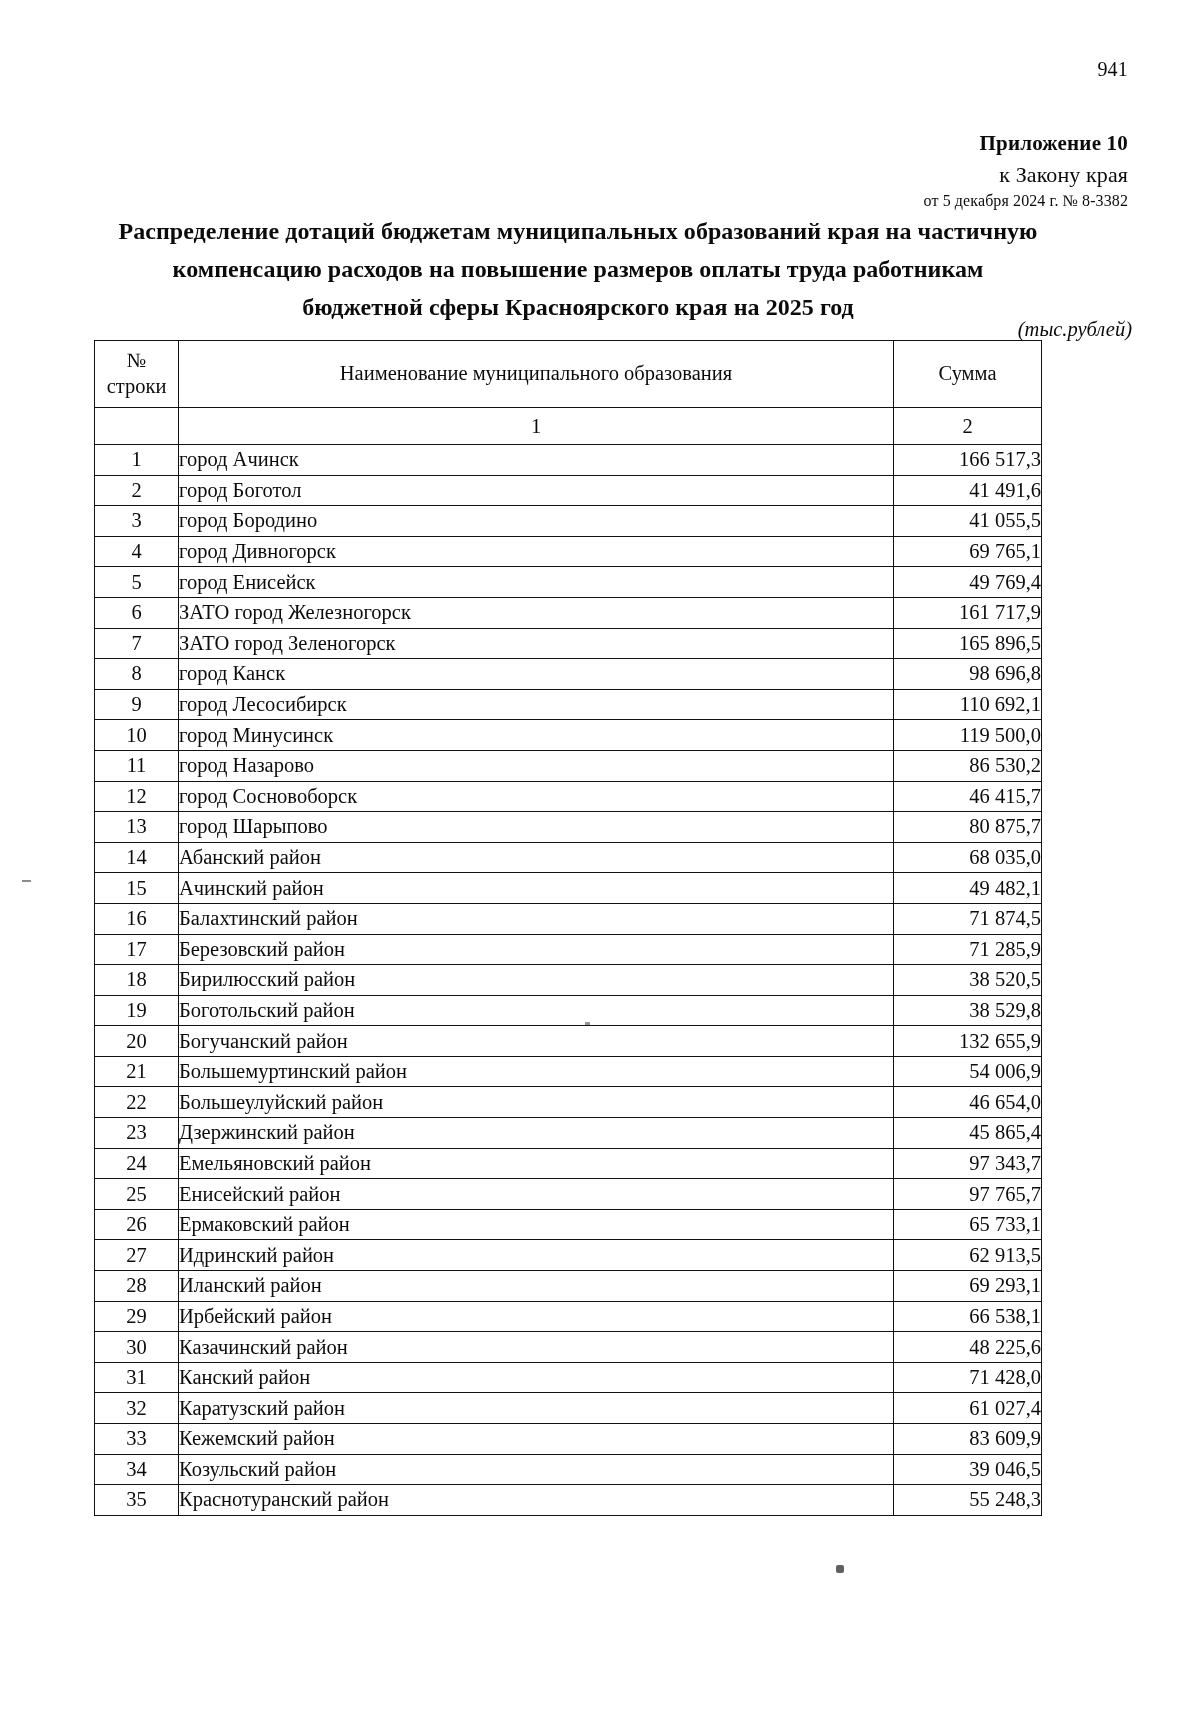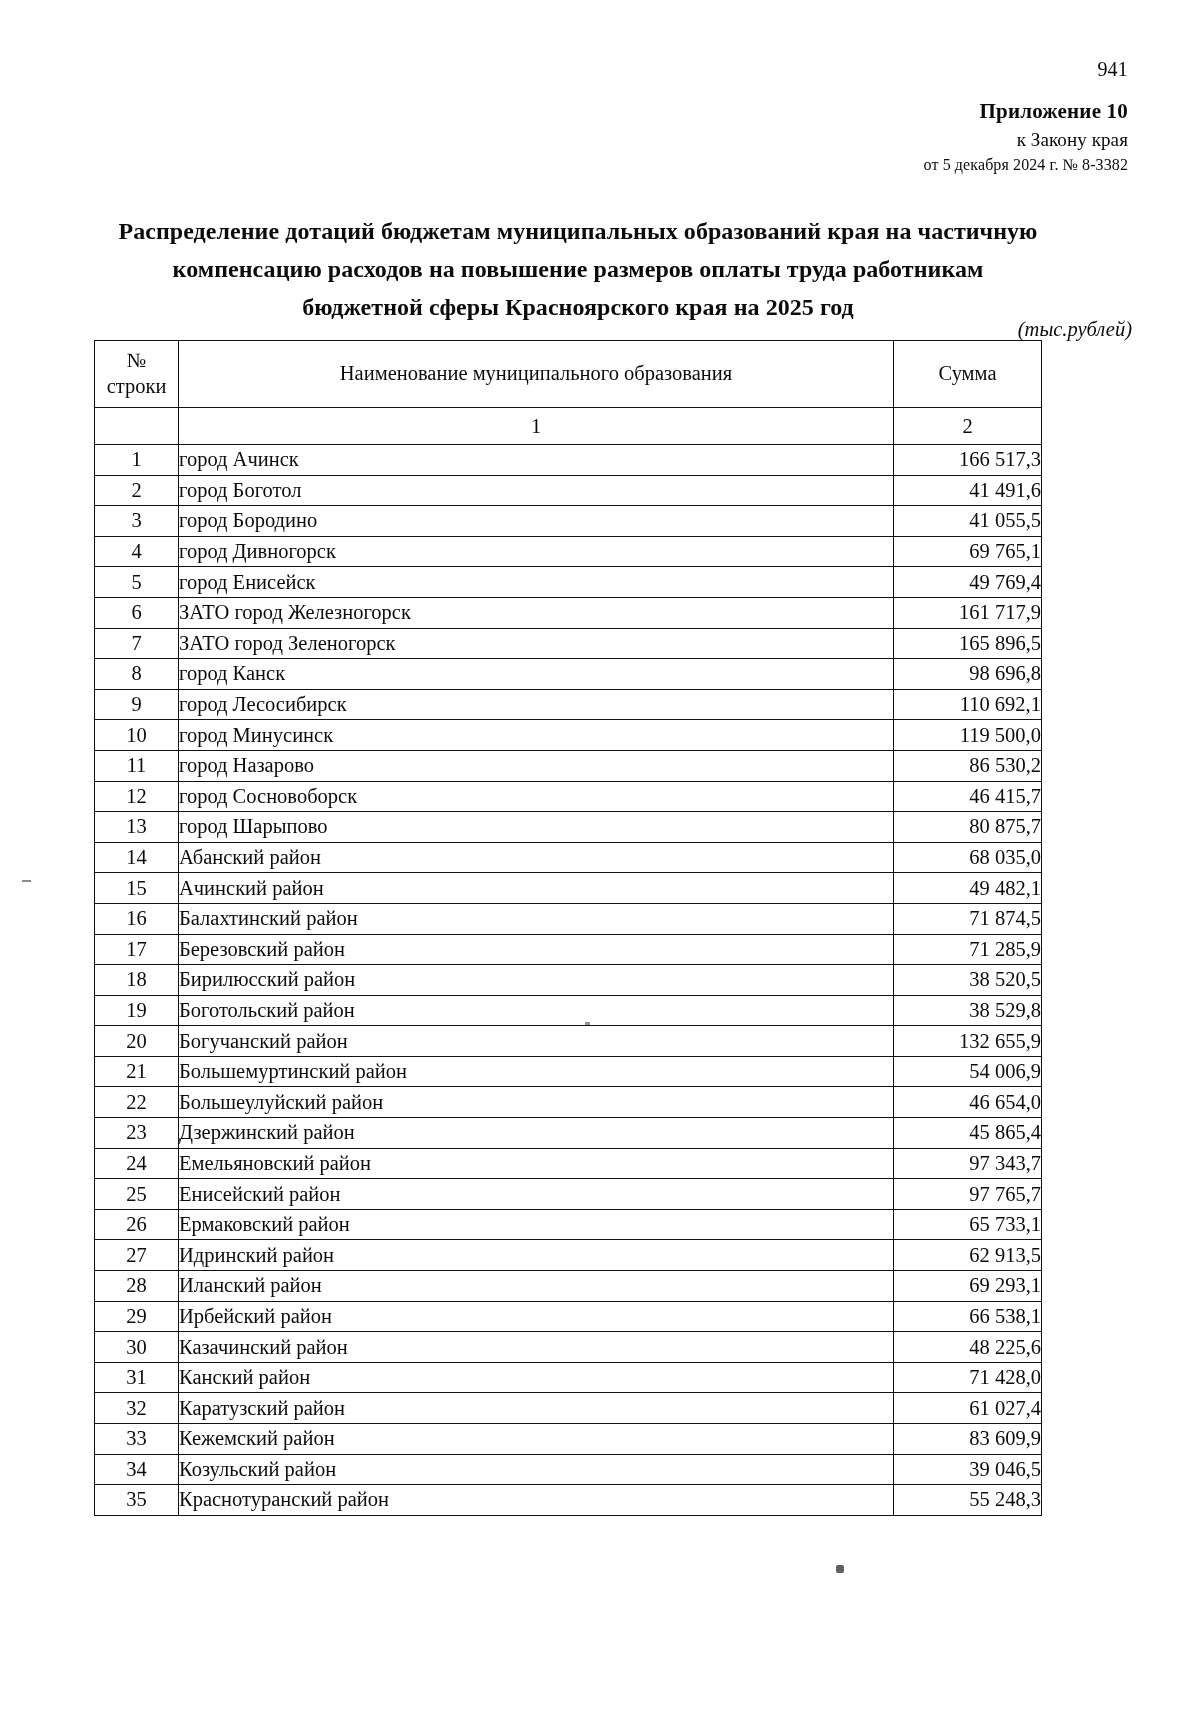--- a/index.html
+++ b/index.html
@@ -37,23 +37,24 @@
     position: absolute;
     top: 97px;
     right: 72px;
     text-align: right;
     line-height: 1.42;
   }
   .appendix-title {
     font-size: 21px;
     font-weight: bold;
     letter-spacing: 0.2px;
+    margin-top: 32px;
   }
   .appendix-law {
-    font-size: 19px;
+    font-size: 22px;
     letter-spacing: 0.1px;
   }
   .appendix-date {
     font-size: 16px;
     letter-spacing: 0.1px;
   }
 
   
   .doc-title {
     position: absolute;

